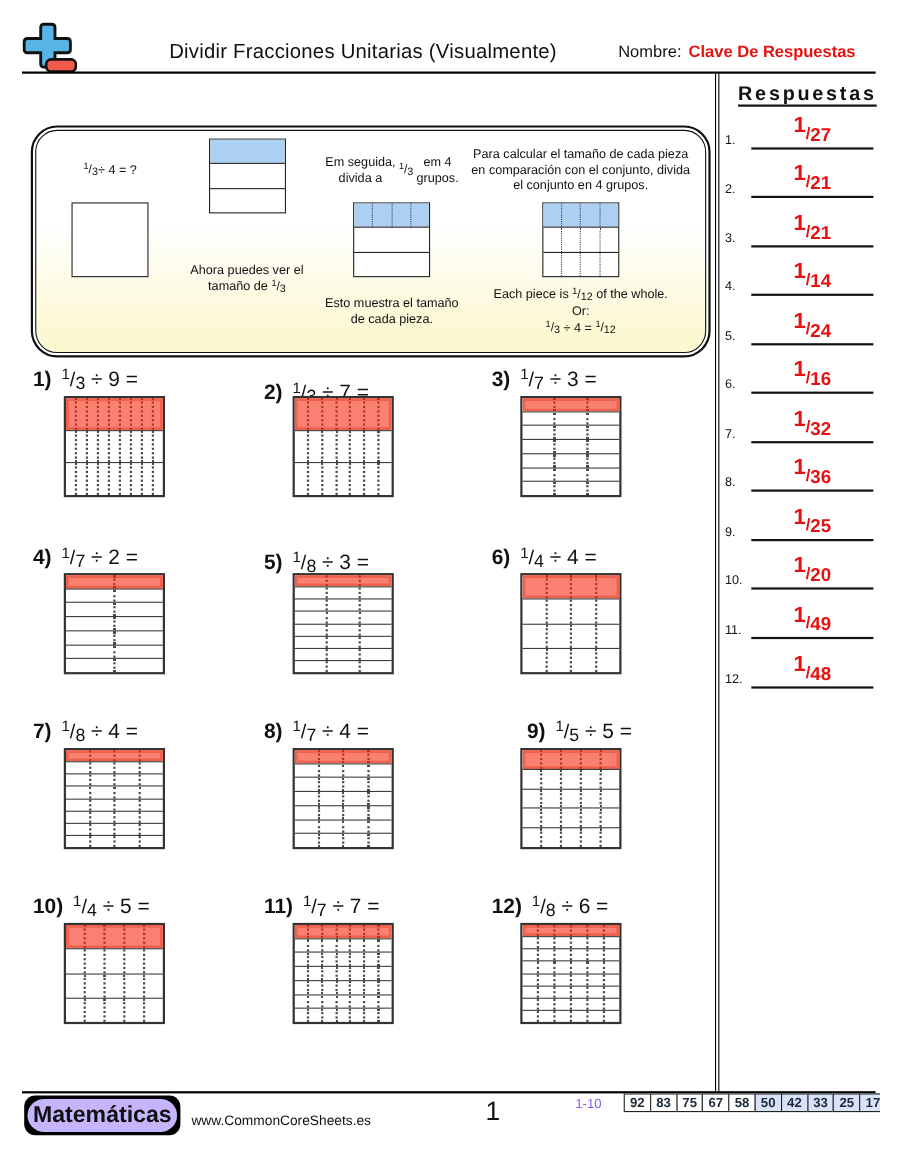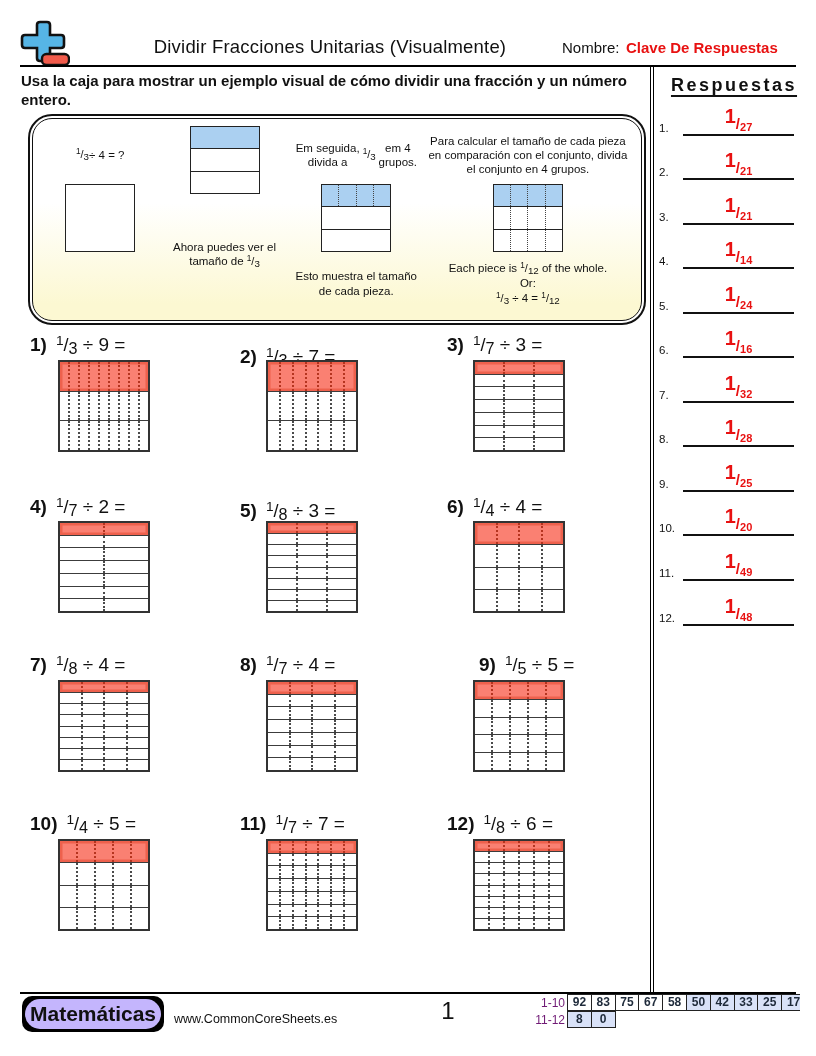--- a/index.html
+++ b/index.html
@@ -59,53 +59,52 @@
   .divider{left:650px;top:67px;height:925px;width:2px;border-left:1.5px solid #000;border-right:1.5px solid #000;}
   .ans-title{left:656px;top:75px;width:156px;text-align:center;font-size:18px;font-weight:bold;letter-spacing:2.5px;
              text-decoration:underline;text-decoration-thickness:2px;text-underline-offset:4px;}
   .ans-rows{left:652px;top:92px;width:164px;}
   .ans-row{position:relative;height:44.55px;}
   .ans-num{position:absolute;left:7px;bottom:3px;font-size:11.5px;}
   .ans-line{position:absolute;left:31px;right:22px;bottom:1px;height:2px;background:#111;}
   .ans-val{position:absolute;left:31px;right:22px;bottom:4px;text-align:center;color:var(--red);font-weight:bold;font-size:16px;}
   .ans-val .fr-n{font-size:20px;vertical-align:6px;}
   .ans-val .fr-s{font-size:15px;}
-  .ans-val .fr-d{font-size:11px;vertical-align:-2px;margin-top:20px;}
+  .ans-val .fr-d{font-size:17px;vertical-align:-2px;margin-top:20px;}
 
   
   .foot-rule{left:20px;top:992px;width:776px;height:2px;background:#000;}
   .brand{left:22px;top:996px;width:142px;height:36px;background:#000;border-radius:10px;}
   .brand-inner{position:absolute;left:3px;top:3px;right:3px;bottom:3px;background:#c4b5fd;border-radius:16px;
                display:flex;align-items:center;justify-content:center;font-size:21px;font-weight:bold;}
   .site-url{left:174px;top:1012px;font-size:12.5px;}
   .page-num{left:418px;top:997px;width:60px;text-align:center;font-size:24px;}
   .score{left:505px;top:995px;font-size:12px;color:#1e2a3a;}
   .score-row{display:flex;align-items:stretch;}
-  .score-label{width:60px;text-align:right;padding-right:3px;line-height:17px;color:#701a75;}
+  .score-label{width:60px;text-align:center;padding-right:3px;line-height:17px;color:#8b5cf6;}
   .score-cell{width:22.8px;height:15px;border:1px solid #222;margin-left:-1px;margin-top:-1px;
               text-align:center;line-height:15px;font-weight:600;background:#fff;box-sizing:content-box;}
   .score-cell.hl{background:var(--score-hl);}
 </style>
 </head>
 <body>
 
 <div class="page" style="--red: #e81111; --salmon: #fa8072; --blue: #abd0f1; --score-hl: #d9e2f8;">
 
   <div class="abs logo">
     <svg width="52" height="48" viewBox="0 0 52 48">
       <path d="M19 5 Q19 2 22 2 H29 Q32 2 32 5 V15 H43 Q46 15 46 18 V25 Q46 28 43 28 H32 V38 Q32 41 29 41 H22 Q19 41 19 38 V28 H7 Q4 28 4 25 V18 Q4 15 7 15 H19 Z" fill="#56b5e6" stroke="#111" stroke-width="2.6"></path>
       <rect x="24" y="34" width="27" height="11" rx="4.5" fill="#f15b4b" stroke="#111" stroke-width="2.4"></rect>
     </svg>
   </div>
   <div class="abs title">Dividir Fracciones Unitarias (Visualmente)</div>
   <div class="abs name-label">Nombre:</div>
   <div class="abs name-value">Clave De Respuestas</div>
   <div class="abs top-rule"></div>
 
-  <div class="abs instructions">Usa la caja para mostrar un ejemplo visual de cómo dividir una fracción y un número entero.</div>
 
   <div class="abs exbox-outer">
     <div class="exbox" id="example-steps">
         <div class="exstep">
           <div class="exhead">
             <span class="frac"><span class="fr-n">1</span><span class="fr-s">/</span><span class="fr-d">3</span></span>
             <span> ÷ 4 = ?</span>
           </div>
           <div class="sq">
             <div class="row">
@@ -726,21 +725,21 @@
         <div class="ans-val"><span class="frac"><span class="fr-n">1</span><span class="fr-s">/</span><span class="fr-d">16</span></span></div>
       </div>
       <div class="ans-row">
         <span class="ans-num">7.</span>
         <div class="ans-line"></div>
         <div class="ans-val"><span class="frac"><span class="fr-n">1</span><span class="fr-s">/</span><span class="fr-d">32</span></span></div>
       </div>
       <div class="ans-row">
         <span class="ans-num">8.</span>
         <div class="ans-line"></div>
-        <div class="ans-val"><span class="frac"><span class="fr-n">1</span><span class="fr-s">/</span><span class="fr-d">28</span></span></div>
+        <div class="ans-val"><span class="frac"><span class="fr-n">1</span><span class="fr-s">/</span><span class="fr-d">36</span></span></div>
       </div>
       <div class="ans-row">
         <span class="ans-num">9.</span>
         <div class="ans-line"></div>
         <div class="ans-val"><span class="frac"><span class="fr-n">1</span><span class="fr-s">/</span><span class="fr-d">25</span></span></div>
       </div>
       <div class="ans-row">
         <span class="ans-num">10.</span>
         <div class="ans-line"></div>
         <div class="ans-val"><span class="frac"><span class="fr-n">1</span><span class="fr-s">/</span><span class="fr-d">20</span></span></div>
@@ -770,20 +769,15 @@
         <div class="score-cell">83</div>
         <div class="score-cell">75</div>
         <div class="score-cell">67</div>
         <div class="score-cell">58</div>
         <div class="score-cell hl">50</div>
         <div class="score-cell hl">42</div>
         <div class="score-cell hl">33</div>
         <div class="score-cell hl">25</div>
         <div class="score-cell hl">17</div>
       </div>
-      <div class="score-row">
-        <div class="score-label">11-12</div>
-        <div class="score-cell hl">8</div>
-        <div class="score-cell hl">0</div>
-      </div>
     </div>
 
 </div>
 
 </body></html>

